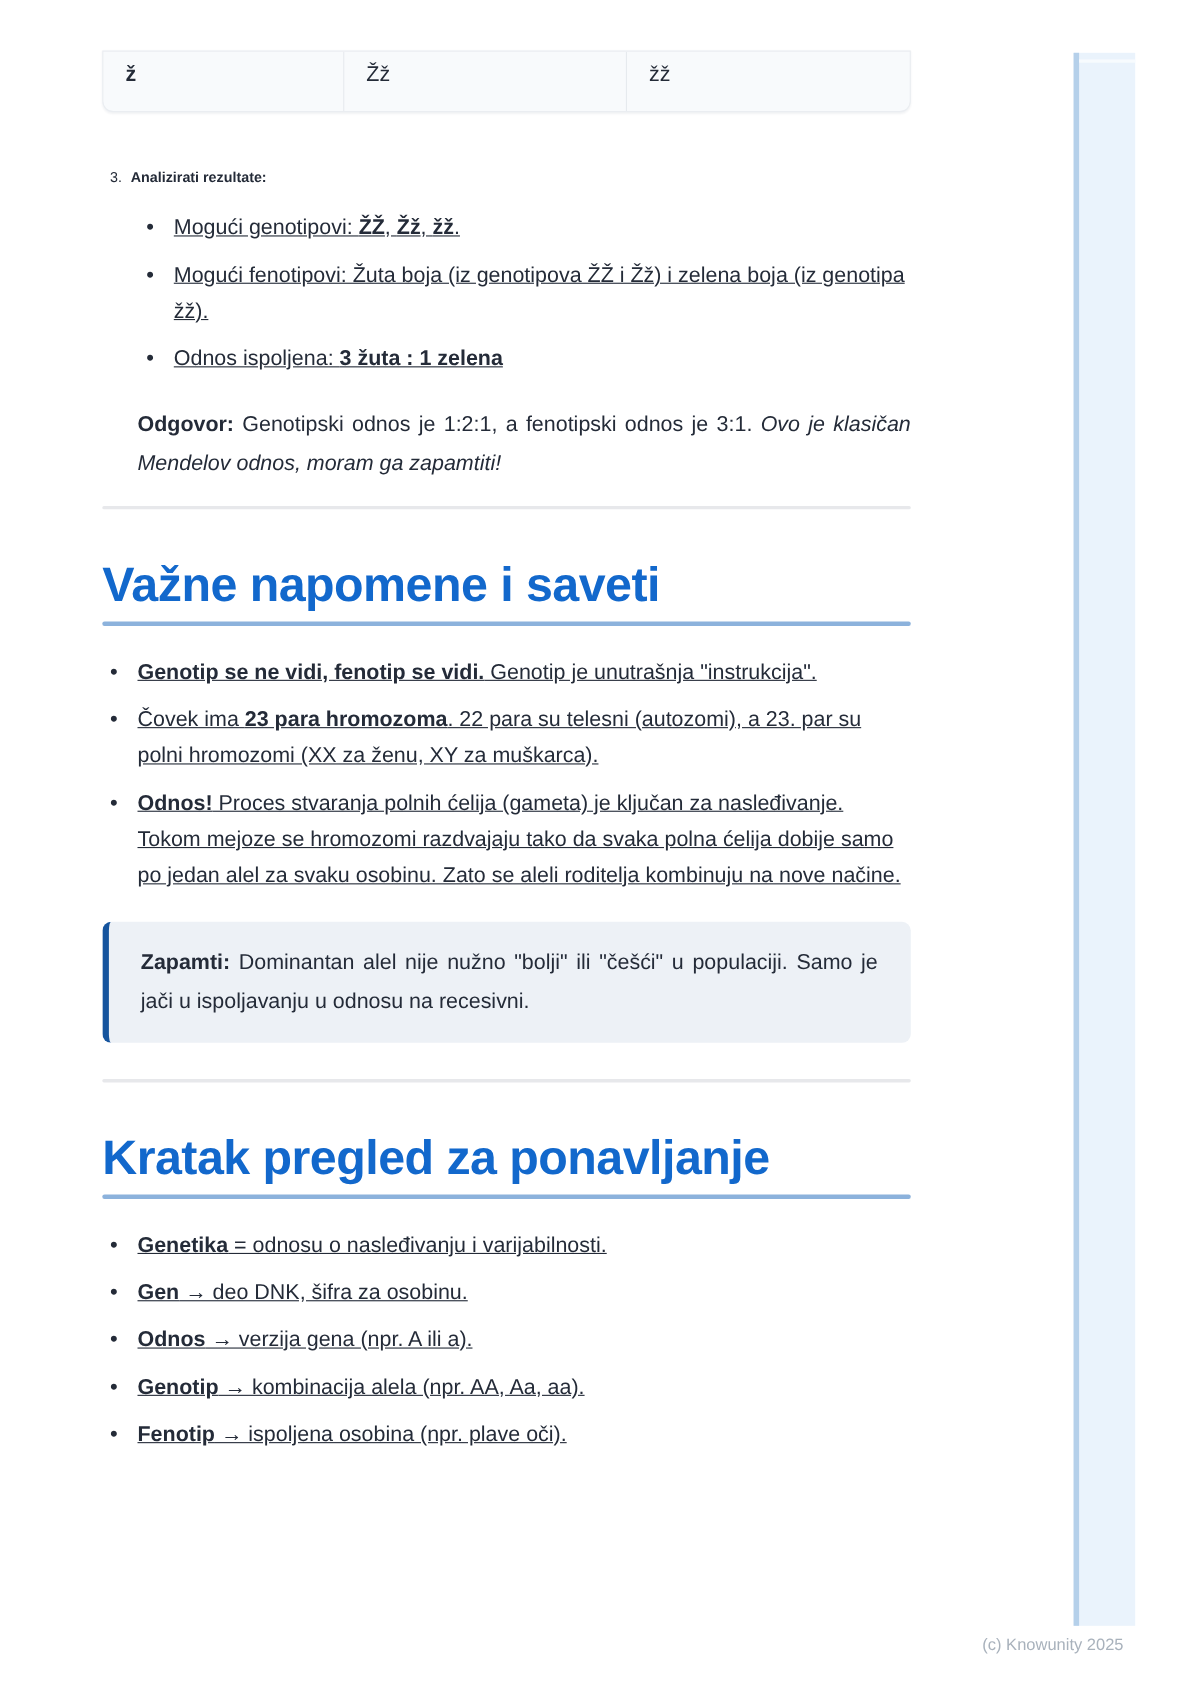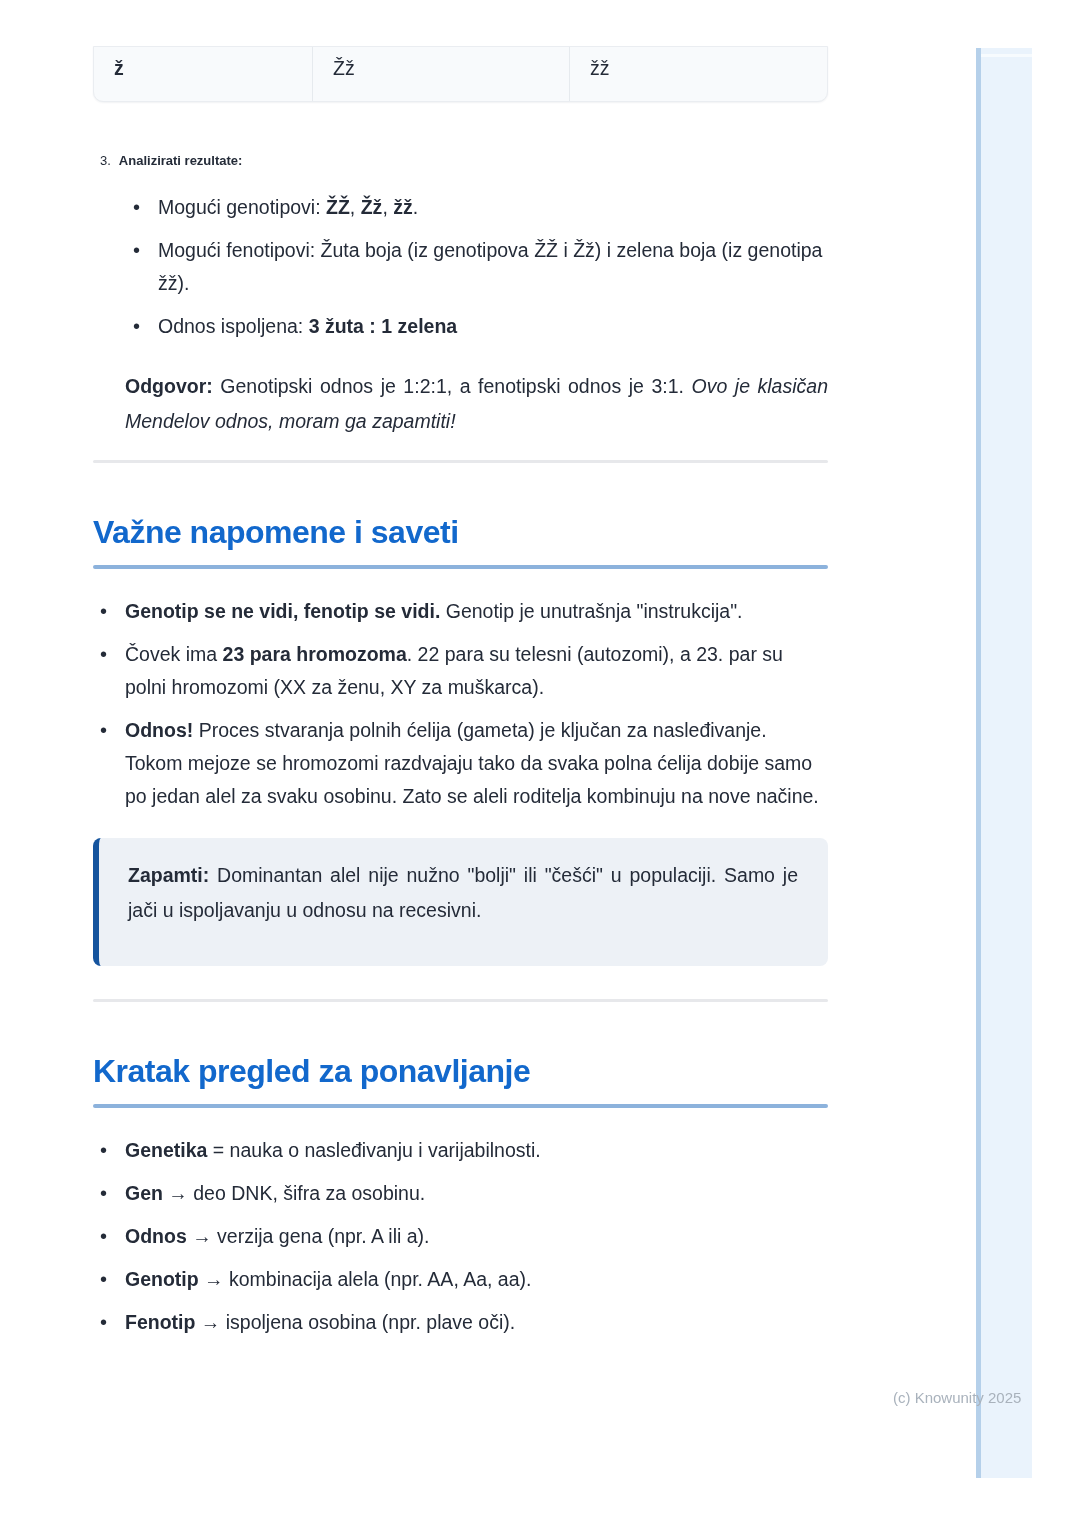--- a/index.html
+++ b/index.html
@@ -25,74 +25,74 @@
   }
   .punnett .c1 { width:218px; }
   .punnett .c2 { width:257px; border-left:1px solid #e6eaee; }
   .punnett .c3 { flex:1; border-left:1px solid #e6eaee; }
 
   
   .step { margin-top:42px; }
   .step-head { font-size:13px; line-height:33px; margin-left:7px; }
   .step-head .num { margin-right:8px; }
   .step-head .ttl { font-weight:700; }
-  ul { list-style:none; }
+  ul { list-style:none;text-decoration:underline; }
   .step-list { margin-top:14px; margin-left:34px; }
   .step-list li {
     position:relative; padding-left:31px;
     font-size:19.5px; line-height:33px; margin-bottom:10px;
   }
   .step-list li::before {
     content:"•"; position:absolute; left:6px; top:0; font-size:20px;
   }
   .answer {
     margin-top:26px; margin-left:32px;
     font-size:19.5px; line-height:35px; text-align:justify;
   }
 
   
   .hr { height:3px; background:#e7e8eb; border-radius:2px; }
   .hr1 { margin-top:21px; }
   .hr2 { margin-top:33px; }
 
   
   .h2 {
-    margin-top:47px; font-size:32px; line-height:44px; font-weight:700;
+    margin-top:47px; font-size:44px; line-height:44px; font-weight:700;
     letter-spacing:-0.5px; color:#1268cc;
   }
   .h2-rule { height:4px; background:#8cb2dc; margin-top:11px; border-radius:2px; }
 
   
   .top-list { margin-top:26px; }
   .top-list li {
     position:relative; padding-left:32px;
     font-size:19.5px; line-height:33px; margin-bottom:10px;
   }
   .top-list li::before {
     content:"•"; position:absolute; left:7px; top:0; font-size:20px;
   }
 
   
   .callout {
     margin-top:25px; background:#edf1f6;
     border-left:6px solid #15549e; border-radius:8px;
-    padding:20px 30px 38px 29px;
+    padding:20px 30px 20px 29px;
   }
   .callout-text { font-size:19.5px; line-height:35px; text-align:justify; }
 
   
   .stripe {
     position:absolute; left:976px; top:48px; width:56px; height:1430px;
     background:#eaf3fc; border-left:5px solid #b5d0ea;
   }
   .stripe-notch { position:absolute; left:0; right:0; top:6px; height:3px; background:#f7fbfe; }
 
   
   .footer {
-    position:absolute; left:893px; top:1388px;
+    position:absolute; left:893px; top:1486px;
     font-size:15px; line-height:19px; color:#a9b2bc; white-space:nowrap;
     z-index:2;
   }
 
   .b { font-weight:700; }
   .i { font-style:italic; }
 </style>
 </head>
 <body>
 
@@ -134,21 +134,21 @@
   <div class="callout">
     <p class="callout-text"><span class="b">Zapamti:</span><span> Dominantan alel nije nužno "bolji" ili "češći" u populaciji. Samo je jači u ispoljavanju u odnosu na recesivni.</span></p>
   </div>
 
   <div class="hr hr2"></div>
 
   <h2 class="h2">Kratak pregled za ponavljanje</h2>
   <div class="h2-rule"></div>
 
   <ul class="top-list">
-    <li><span class="b">Genetika</span><span> = nauka o nasleđivanju i varijabilnosti.</span></li>
+    <li><span class="b">Genetika</span><span> = odnosu o nasleđivanju i varijabilnosti.</span></li>
     <li><span class="b">Gen</span><span> → deo DNK, šifra za osobinu.</span></li>
     <li><span class="b">Odnos</span><span> → verzija gena (npr. A ili a).</span></li>
     <li><span class="b">Genotip</span><span> → kombinacija alela (npr. AA, Aa, aa).</span></li>
     <li><span class="b">Fenotip</span><span> → ispoljena osobina (npr. plave oči).</span></li>
   </ul>
 
 </div>
 
 <div class="footer">(c) Knowunity 2025</div>
 

